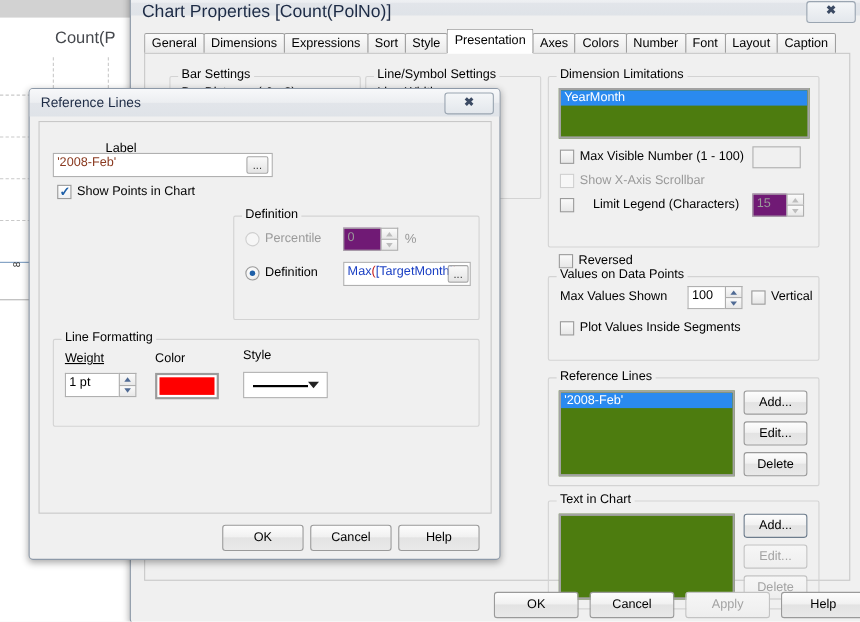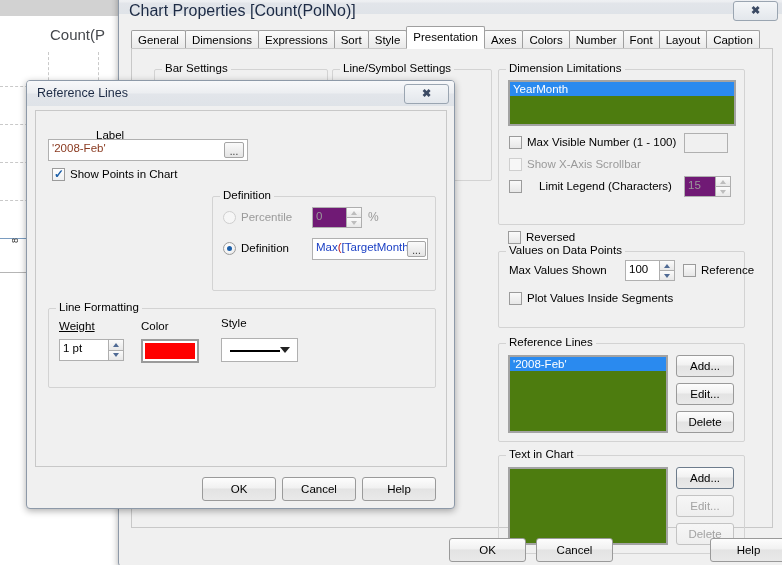--- a/index.html
+++ b/index.html
@@ -304,21 +304,21 @@
             <div class="sbtns">
               <div class="sbtn up">
                   <span class="arw"></span>
                 </div>
               <div class="sbtn dn">
                   <span class="arw"></span>
                 </div>
             </div>
           </div>
           <div class="check gray" style="left:184px; top:12px;"></div>
-          <div class="lbl" style="left:202px; top:12px;">Reference</div>
+          <div class="lbl" style="left:202px; top:12px;">Vertical</div>
 
           <div class="check gray" style="left:10px; top:40px;"></div>
           <div class="lbl" style="left:28px; top:40px;">Plot Values Inside Segments</div>
         </div>
 
         <div class="group" style="left:366px; top:294px; width:245px; height:97px;">
           <div class="glabel">Reference Lines</div>
 
           <div class="listbox" style="left:9px; top:11px; width:160px; height:78px;">
             <div class="litem sel">'2008-Feb'</div>
@@ -334,20 +334,21 @@
           <div class="listbox" style="left:9px; top:11px; width:160px; height:78px;"></div>
           <div class="btn default" style="left:177px; top:11px; width:58px; height:22px; line-height:20px;">Add...</div>
           <div class="btn disabled" style="left:177px; top:39px; width:58px; height:22px; line-height:20px;">Edit...</div>
           <div class="btn disabled" style="left:177px; top:67px; width:58px; height:22px; line-height:20px;">Delete</div>
         </div>
 
       </div>
 
       <div class="btn" style="left:330px; top:524px; width:77px; height:24px; line-height:22px;">OK</div>
       <div class="btn" style="left:417px; top:524px; width:77px; height:24px; line-height:22px;">Cancel</div>
+      <div class="btn disabled" style="left:504px; top:524px; width:77px; height:24px; line-height:22px;">Apply</div>
       <div class="btn" style="left:591px; top:524px; width:77px; height:24px; line-height:22px;">Help</div>
     </div>
   </div>
 
   <div class="win" style="left:26px; top:80px; width:427px; height:427px;">
     <div class="titlebar" style="height:25px;">
       <div class="wtitle" style="top:5px; font-size:12.5px;">Reference Lines</div>
       <div class="closebtn" style="top:3px;">✖</div>
     </div>
 

